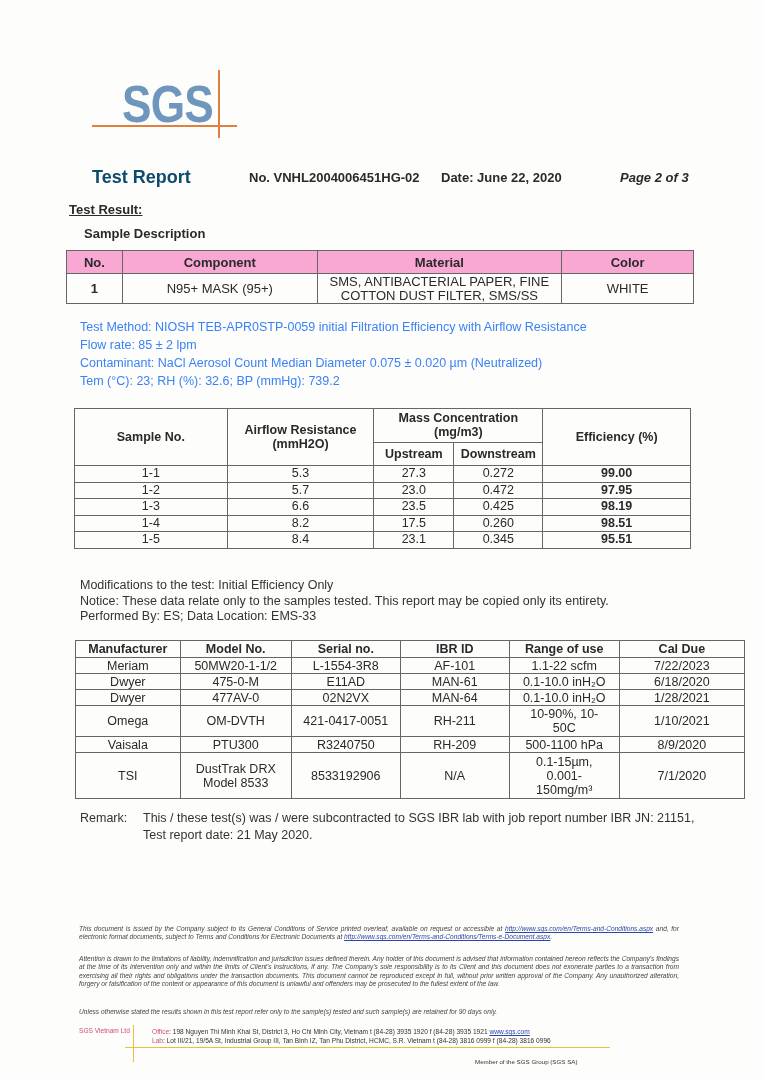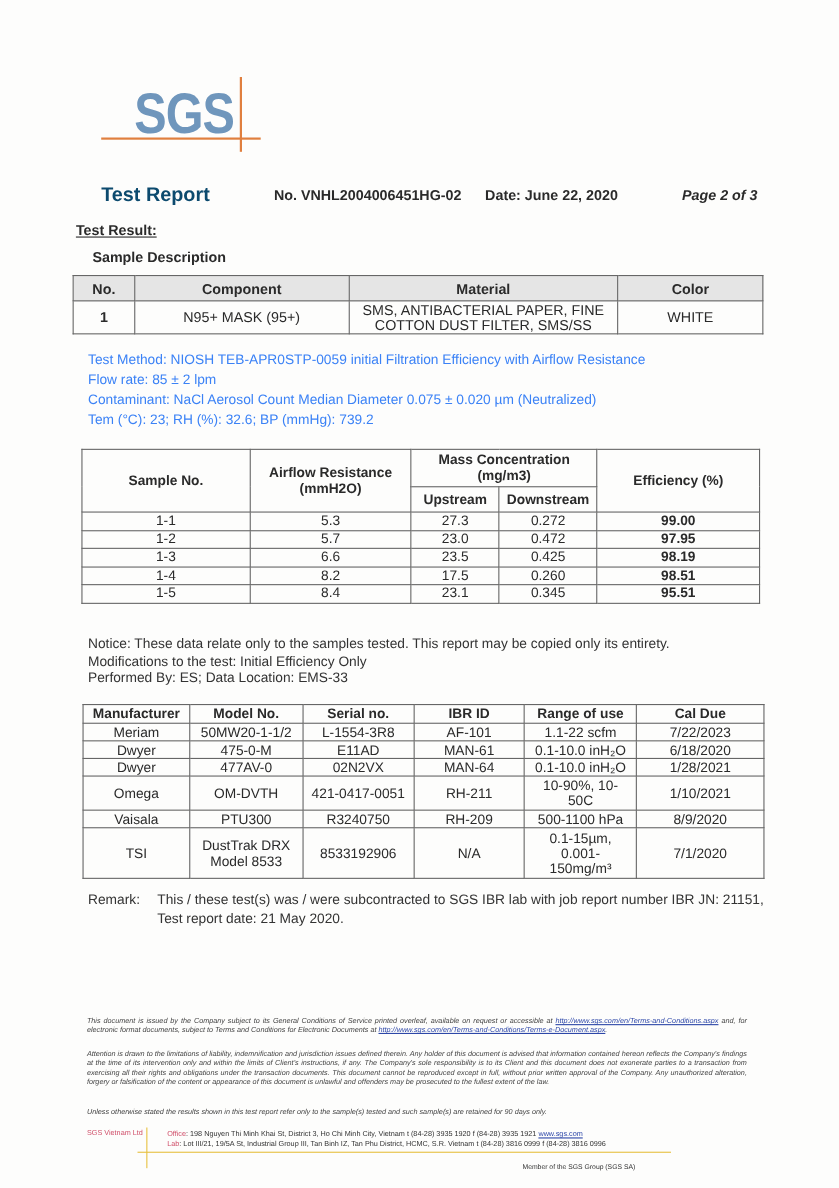--- a/index.html
+++ b/index.html
@@ -24,35 +24,35 @@
     .hdr-date { left: 441px; top: 170px; font-size: 13px; font-weight: bold; }
     .hdr-page { left: 620px; top: 170px; font-size: 13px; font-weight: bold; font-style: italic; }
     .sec1 { left: 69px; top: 202px; font-size: 13px; font-weight: bold; text-decoration: underline; }
     .sec2 { left: 84px; top: 226px; font-size: 13px; font-weight: bold; }
 
     table { border-collapse: collapse; font-family: "Liberation Sans", sans-serif; color: #2a2a2a; }
     td, th { border: 1px solid #666; text-align: center; padding: 0; }
 
     
     .t1 { left: 66px; top: 250px; width: 628px; font-size: 13px; }
-    .t1 th { background: #e5e5e5; height: 22px; font-weight: bold; }
+    .t1 th { background: #f9a8d4; height: 22px; font-weight: bold; }
     .t1 td { height: 29px; line-height: 14px; }
 
     .method { left: 80px; top: 318px; font-size: 12.5px; line-height: 18px; color: #3b82f6; }
 
     
     .t2 { left: 74px; top: 408px; width: 617px; font-size: 12.5px; }
     .t2 th { font-weight: bold; }
     .t2 td { height: 15.5px; line-height: 15px; }
     .t2 .bold { font-weight: bold; }
 
     .mods { left: 80px; top: 578px; font-size: 12.5px; line-height: 15.5px; color: #333; }
 
     
-    .t3 { left: 75px; top: 640px; width: 620px; font-size: 12.5px; }
+    .t3 { left: 75px; top: 640px; width: 670px; font-size: 12.5px; }
     .t3 th { font-weight: bold; height: 16px; }
     .t3 td { line-height: 14px; height: 15px; }
 
     .remark { left: 80px; top: 810px; font-size: 12.5px; line-height: 17px; color: #333; }
     .remark .lbl { position: absolute; left: 0; top: 0; }
     .remark .txt { position: absolute; left: 63px; top: 0; width: 560px; }
 
     
     .fine { left: 79px; width: 600px; font-size: 6.6px; font-style: italic; line-height: 8.4px; color: #444; text-align: justify; }
     .fine a { color: #2d47a8; text-decoration: underline; }
@@ -173,22 +173,22 @@
     <td>1-5</td>
     <td>8.4</td>
     <td>23.1</td>
     <td>0.345</td>
     <td class="bold">95.51</td>
   </tr>
 </tbody>
   </table>
 
 <div class="abs mods">
+  <div>Modifications to the test: Initial Efficiency Only</div>
   <div>Notice: These data relate only to the samples tested. This report may be copied only its entirety.</div>
-  <div>Modifications to the test: Initial Efficiency Only</div>
   <div>Performed By: ES; Data Location: EMS-33</div>
 </div>
 
 <table class="abs t3">
   <colgroup>
       <col style="width:97px">
       <col style="width:103px">
       <col style="width:101px">
       <col style="width:101px">
       <col style="width:102px">

